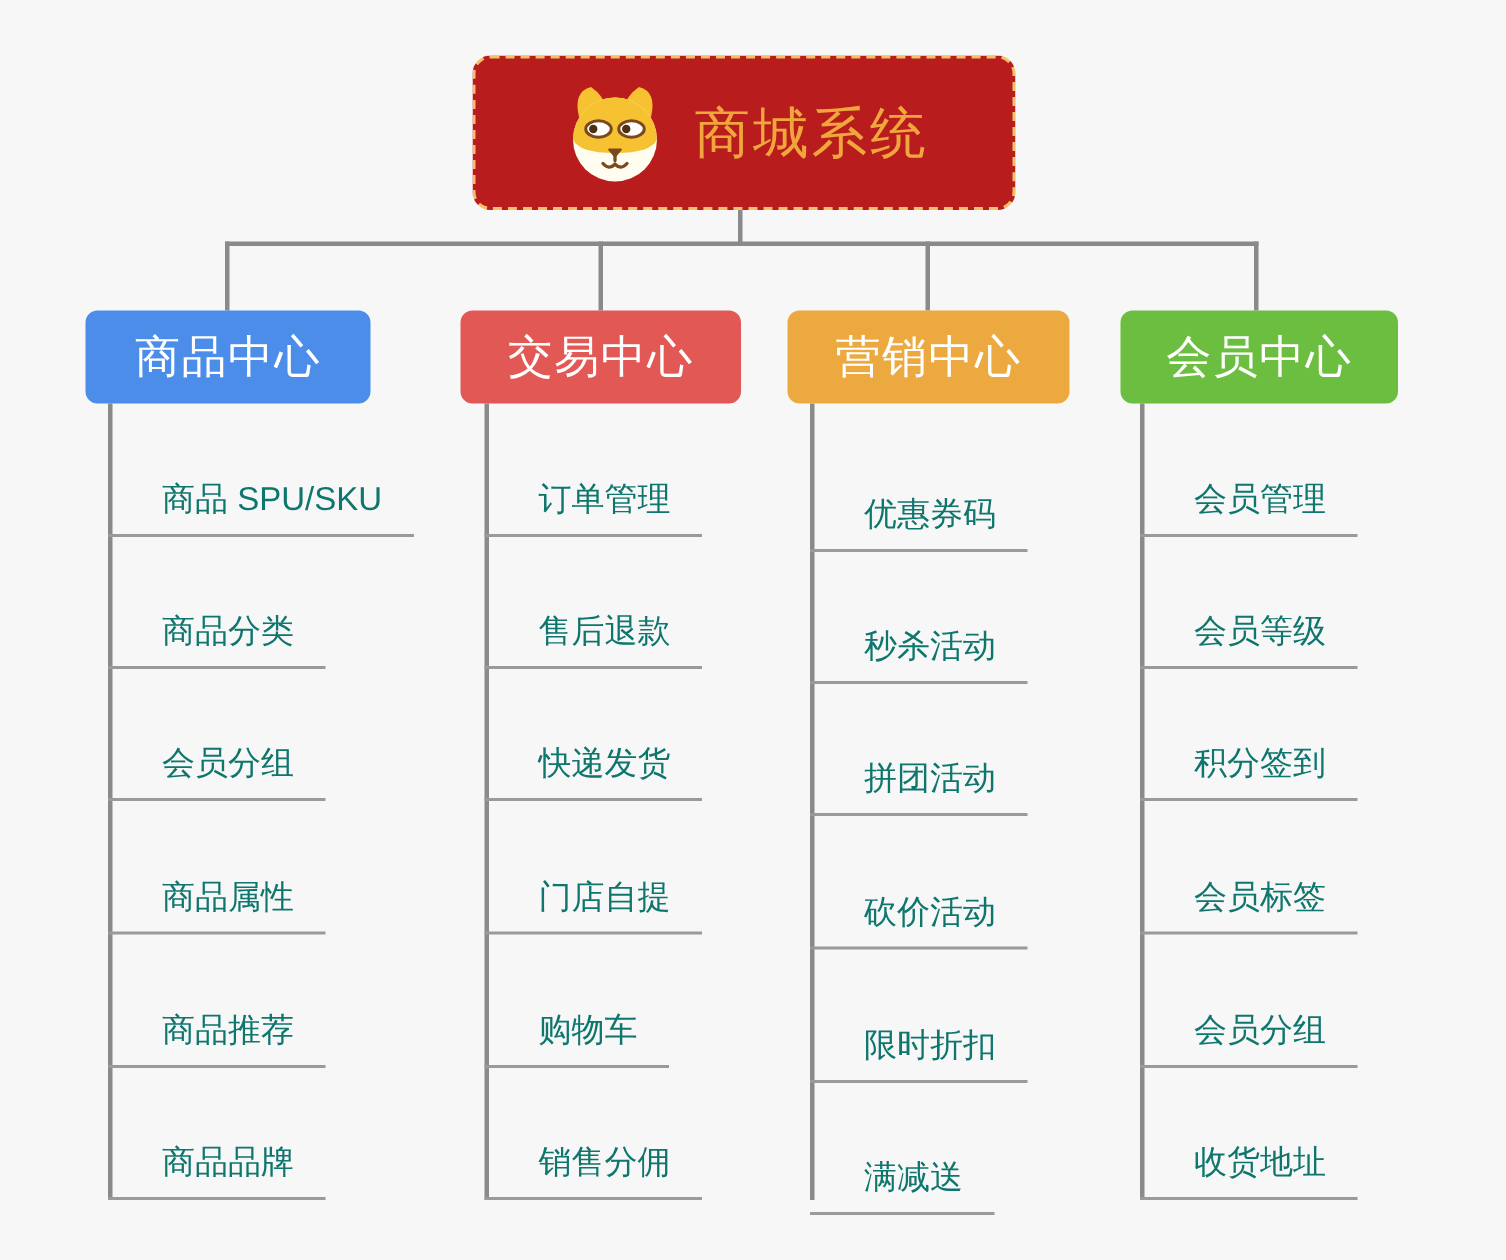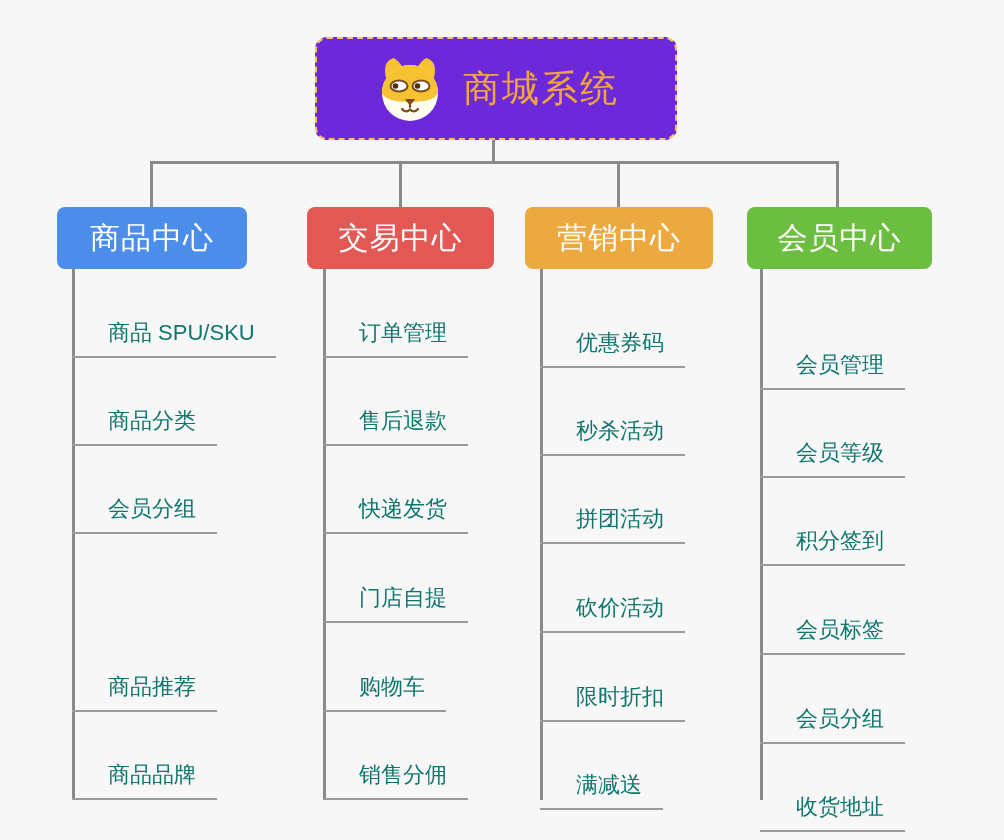--- a/index.html
+++ b/index.html
@@ -22,21 +22,21 @@
   .drop.d3{left:836px;}
   .trunk{top:269px;width:3px;height:531px;}
   .trunk.t0{left:72px;}
   .trunk.t1{left:323px;}
   .trunk.t2{left:540px;}
   .trunk.t3{left:760px;}
 
   
   .root-node{
     position:absolute;left:315px;top:37px;width:362px;height:103px;
-    background:#6d28d9;
+    background:#b91c1c;
     border:2px dashed #f5c069;
     border-radius:12px;
     box-sizing:border-box;
     display:flex;align-items:center;justify-content:center;gap:16px;
   }
   .root-title{
     font-size:37px;
     letter-spacing:2px;
     color:#f0a63c;
     font-weight:500;
@@ -60,21 +60,21 @@
   .leaf{
     position:absolute;
     white-space:nowrap;
     font-size:22px;line-height:28px;color:#0f766e;
     padding:0 21px 9px 36px;
     border-bottom:2px solid #9a9a9a;
   }
   .leaf.c0{left:72px;}
   .leaf.c1{left:323px;}
   .leaf.c2{left:540px;margin-top:10px;}
-  .leaf.c3{left:760px;margin-top:32px;}
+  .leaf.c3{left:760px;}
   .leaf.r0{top:319px;}
   .leaf.r1{top:407px;}
   .leaf.r2{top:495px;}
   .leaf.r3{top:584px;}
   .leaf.r4{top:673px;}
   .leaf.r5{top:761px;}
 </style>
 </head>
 <body>
 
@@ -110,20 +110,21 @@
   </div>
 
   <div class="hdr h0" style="background-color: rgb(75, 141, 232);">商品中心</div>
   <div class="hdr h1" style="background-color: rgb(226, 88, 84);">交易中心</div>
   <div class="hdr h2" style="background-color: rgb(236, 169, 63);">营销中心</div>
   <div class="hdr h3" style="background-color: rgb(107, 190, 63);">会员中心</div>
 
   <div class="leaf c0 r0">商品 SPU/SKU</div>
   <div class="leaf c0 r1">商品分类</div>
   <div class="leaf c0 r2">会员分组</div>
+  <div class="leaf c0 r3">商品属性</div>
   <div class="leaf c0 r4">商品推荐</div>
   <div class="leaf c0 r5">商品品牌</div>
 
   <div class="leaf c1 r0">订单管理</div>
   <div class="leaf c1 r1">售后退款</div>
   <div class="leaf c1 r2">快递发货</div>
   <div class="leaf c1 r3">门店自提</div>
   <div class="leaf c1 r4">购物车</div>
   <div class="leaf c1 r5">销售分佣</div>
 

